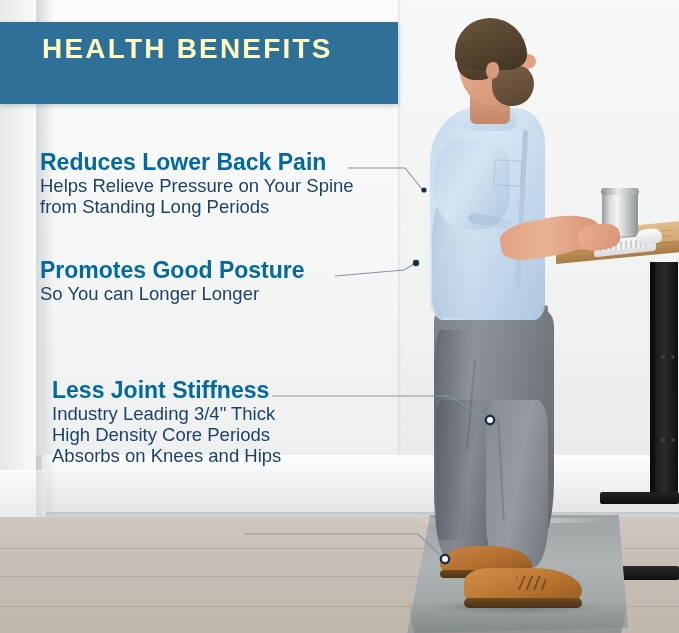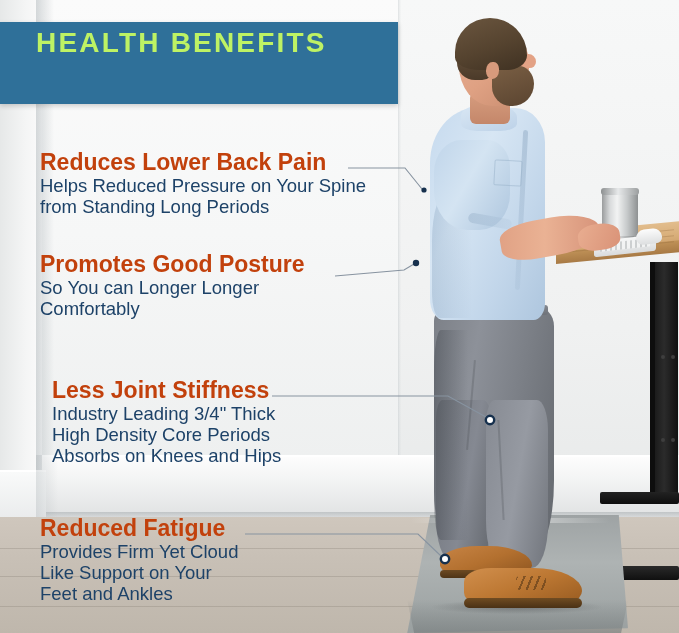--- a/index.html
+++ b/index.html
@@ -179,28 +179,28 @@
     border-radius:4px;}
   .shoe-shadow{position:absolute;left:432px;top:600px;width:170px;height:14px;
     background:radial-gradient(ellipse at center,rgba(70,72,74,.45),rgba(70,72,74,0) 72%);}
 
   
   .banner{position:absolute;left:0;top:22px;width:398px;height:82px;
     background:#2f7099;box-shadow:0 2px 5px rgba(0,0,0,.18);}
   .banner h1{margin:0;padding:6px 0 0 22px;
     font-size:40px;line-height:40px;font-weight:bold;color:#ffffff;
     letter-spacing:.5px;}
-  .banner h2{margin:4px;padding:2px 0 0 32px;
-    font-size:28px;line-height:30px;font-weight:bold;color:#bef264;
+  .banner h2{margin:10px;padding:2px 0 0 32px;
+    font-size:28px;line-height:30px;font-weight:bold;color:#fef9c3;
     letter-spacing:2.2px;}
 
   
   .benefit{position:absolute;}
   .benefit .title{margin:0;font-size:23px;line-height:25px;font-weight:bold;
-    color:#c2410c;white-space:nowrap;}
+    color:#0369a1;white-space:nowrap;}
   .benefit .line{margin:0;font-size:18.5px;line-height:21px;font-weight:normal;
     color:#1d4268;white-space:nowrap;}
 
   
   .leaders{position:absolute;left:0;top:0;width:679px;height:633px;pointer-events:none;}
 </style>
 </head>
 <body>
 
 <div class="canvas">
@@ -299,37 +299,30 @@
     <path d="M245 534 L418 534 L441 556" fill="none" stroke="#8793a0" stroke-width="1.1"></path>
     <circle cx="445" cy="559" r="4.2" fill="#ffffff" stroke="#16304d" stroke-width="2.4"></circle>
   </svg>
 
   <div class="banner">
     <h2>HEALTH BENEFITS</h2>
   </div>
 
   <div class="benefit" style="left:40px;top:150px;">
     <p class="title">Reduces Lower Back Pain</p>
-    <p class="line">Helps Reduced Pressure on Your Spine</p>
+    <p class="line">Helps Relieve Pressure on Your Spine</p>
     <p class="line">from Standing Long Periods</p>
   </div>
 
-  <div class="benefit" style="left:40px;top:252px;">
+  <div class="benefit" style="left:40px;top:258px;">
     <p class="title">Promotes Good Posture</p>
     <p class="line">So You can Longer Longer</p>
-    <p class="line">Comfortably</p>
   </div>
 
   <div class="benefit" style="left:52px;top:378px;">
     <p class="title">Less Joint Stiffness</p>
     <p class="line">Industry Leading 3/4" Thick</p>
     <p class="line">High Density Core Periods</p>
     <p class="line">Absorbs on Knees and Hips</p>
   </div>
 
-  <div class="benefit" style="left:40px;top:516px;">
-    <p class="title">Reduced Fatigue</p>
-    <p class="line">Provides Firm Yet Cloud</p>
-    <p class="line">Like Support on Your</p>
-    <p class="line">Feet and Ankles</p>
-  </div>
 
 </div>
 
 </body></html>

